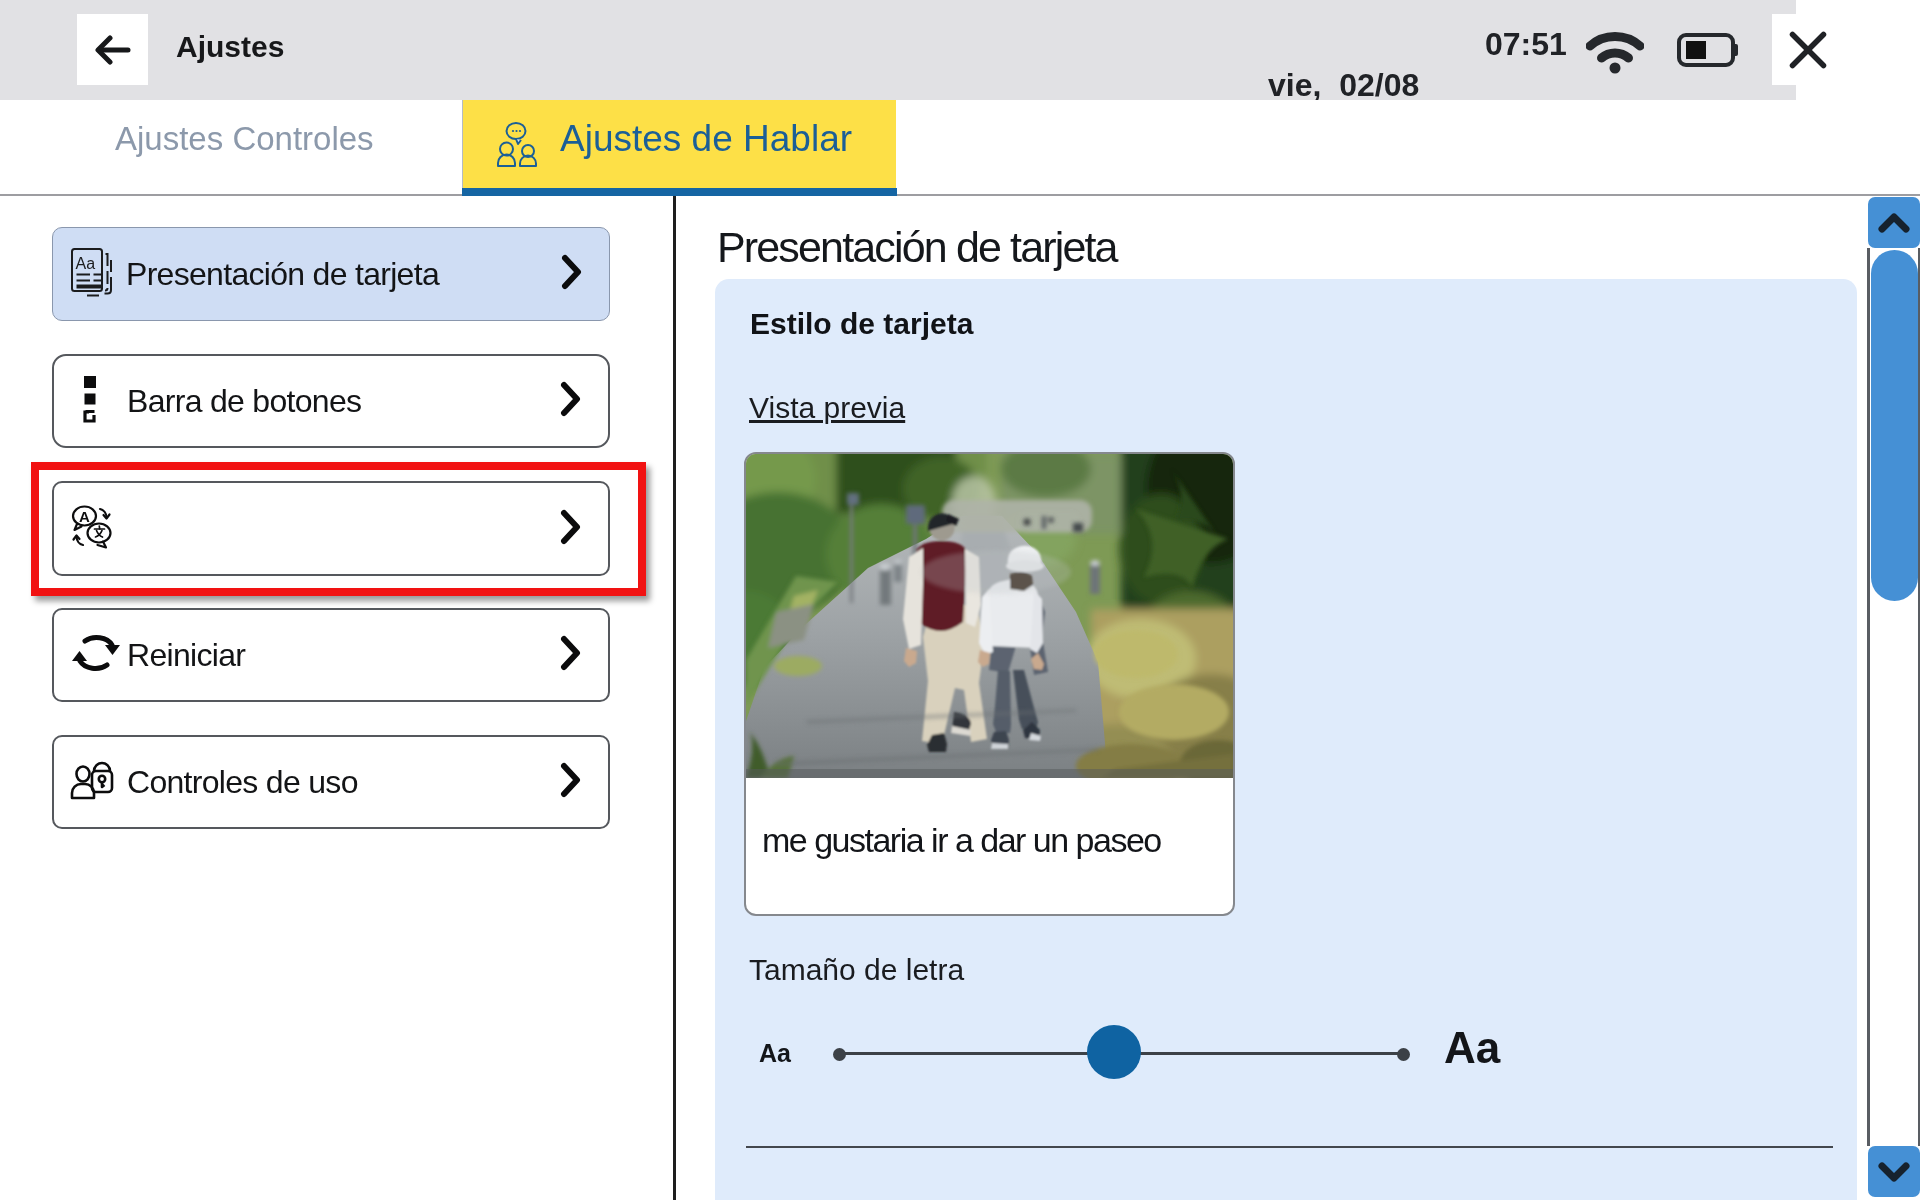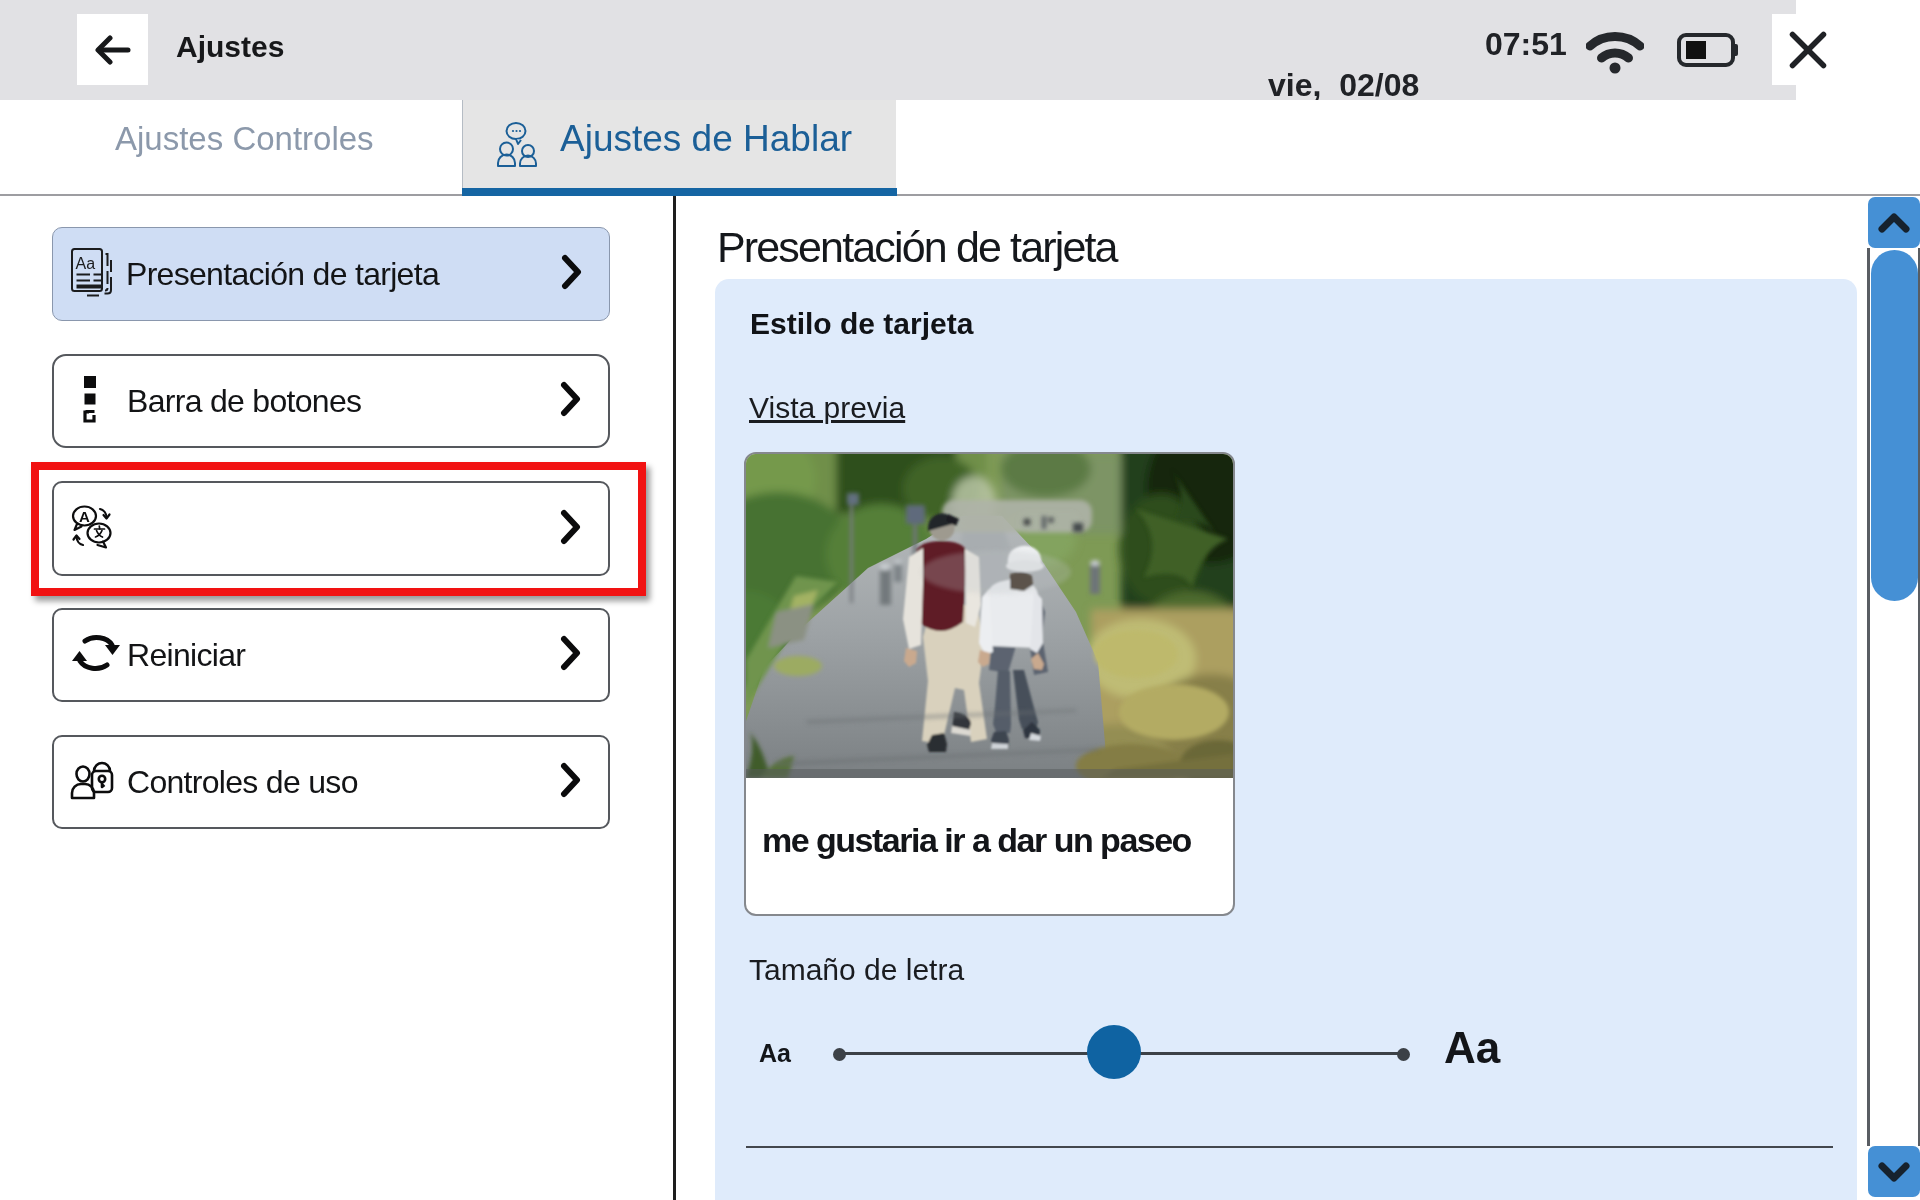--- a/index.html
+++ b/index.html
@@ -12,21 +12,21 @@
 #title { position:absolute; left:176px; top:32px; font-size:30px; line-height:1; font-weight:bold; color:#17181a; }
 #datetxt { position:absolute; left:1268px; top:28px; font-size:32px; line-height:1; font-weight:bold; color:#202226;margin-top:41px; }
 #timetxt { position:absolute; left:1469px; top:28px; font-size:32px; line-height:1; font-weight:bold; color:#202226;margin-left:16px; }
 #wifi { position:absolute; left:1586px; top:26px; }
 #batt { position:absolute; left:1677px; top:33px; }
 #closebtn { position:absolute; left:1772px; top:14px; width:71px; height:71px; background:#fff; display:flex; align-items:center; justify-content:center; }
 
 
 #tabrow { position:absolute; left:0; top:100px; width:1920px; height:96px; background:#fff; border-bottom:2px solid #9d9da1; }
 #tab1 { position:absolute; left:115px; top:22px; font-size:33px; line-height:1; color:#8c99ab; }
-#tab2 { position:absolute; left:462px; top:0; width:434px; height:94px; background:#e5e5e5; border-left:1px solid #b5bcc4;padding-left:36px; }
+#tab2 { position:absolute; left:462px; top:0; width:434px; height:94px; background:#fde047; border-left:1px solid #b5bcc4;padding-left:36px; }
 #tab2 .lbl { position:absolute; left:97px; top:20px; font-size:37px; line-height:1; color:#1b5f97; }
 #tab2 .ic { position:absolute; left:33px; top:21px; }
 #tabunder { position:absolute; left:462px; top:88px; width:435px; height:8px; background:#1565a3; }
 
 
 #divider { position:absolute; left:673px; top:196px; width:3px; height:1004px; background:#1e1e1e; }
 .lbtn { position:absolute; left:52px; width:558px; height:94px; background:#fff; border:2px solid #55585d; border-radius:10px; }
 .lbtn .ic { position:absolute; left:16px; top:50%; transform:translateY(-50%); }
 .lbtn .lbl { position:absolute; left:73px; top:0; height:100%; display:flex; align-items:center; font-size:32px; letter-spacing:-0.7px; color:#131416; }
 .lbtn .chev { position:absolute; right:26px; top:50%; transform:translateY(-50%); }
@@ -37,21 +37,21 @@
 #lb5 { top:735px; }
 #redbox { position:absolute; left:31px; top:462px; width:615px; height:134px; border:8px solid #f11212; box-shadow:4px 5px 6px rgba(0,0,0,0.4); }
 
 
 #rph1 { position:absolute; left:717px; top:226px; font-size:43px; line-height:1; letter-spacing:-1.85px; font-weight:normal; color:#15181c; }
 #bluepanel { position:absolute; left:715px; top:279px; width:1142px; height:921px; background:#dfebfb; border-radius:14px 14px 0 0; }
 #estilo { position:absolute; left:750px; top:309px; font-size:30px; line-height:1; font-weight:bold; color:#111317; }
 #vista { position:absolute; left:749px; top:393px; font-size:30px; line-height:1; color:#1a1c20;text-decoration:underline; }
 #card { position:absolute; left:744px; top:452px; width:491px; height:464px; background:#fff; border:2px solid #85888d; border-radius:12px; }
 #photo { position:absolute; left:0; top:0; width:487px; height:324px; border-radius:10px 10px 0 0; overflow:hidden; }
-#cardtxt { position:absolute; left:16px; top:369px; font-size:34px; line-height:1; letter-spacing:-1.5px; font-weight:bold; color:#131519; }
+#cardtxt { position:absolute; left:16px; top:369px; font-size:34px; line-height:1; letter-spacing:-1.5px; font-weight:normal; color:#131519; }
 #tamano { position:absolute; left:749px; top:955px; font-size:30px; line-height:1; color:#1a1c20; }
 #aasmall { position:absolute; left:759px; top:1041px; font-size:25px; line-height:1; font-weight:bold; color:#131519; }
 #sldtrack { position:absolute; left:839px; top:1052px; width:565px; height:3px; background:#3c4147; }
 .slddot { position:absolute; top:1048px; width:13px; height:13px; border-radius:50%; background:#3c4147; }
 #sldthumb { position:absolute; left:1087px; top:1025px; width:54px; height:54px; border-radius:50%; background:#0f63a2; }
 #aabig { position:absolute; left:1444px; top:1026px; font-size:44px; line-height:1; font-weight:bold; color:#131519; }
 #hrule { position:absolute; left:746px; top:1146px; width:1087px; height:2px; background:#43474d; }
 
 
 #sctrack { position:absolute; left:1867px; top:248px; width:53px; height:898px; background:#fff; border-left:3px solid #595d63; border-right:2px solid #595d63; }

